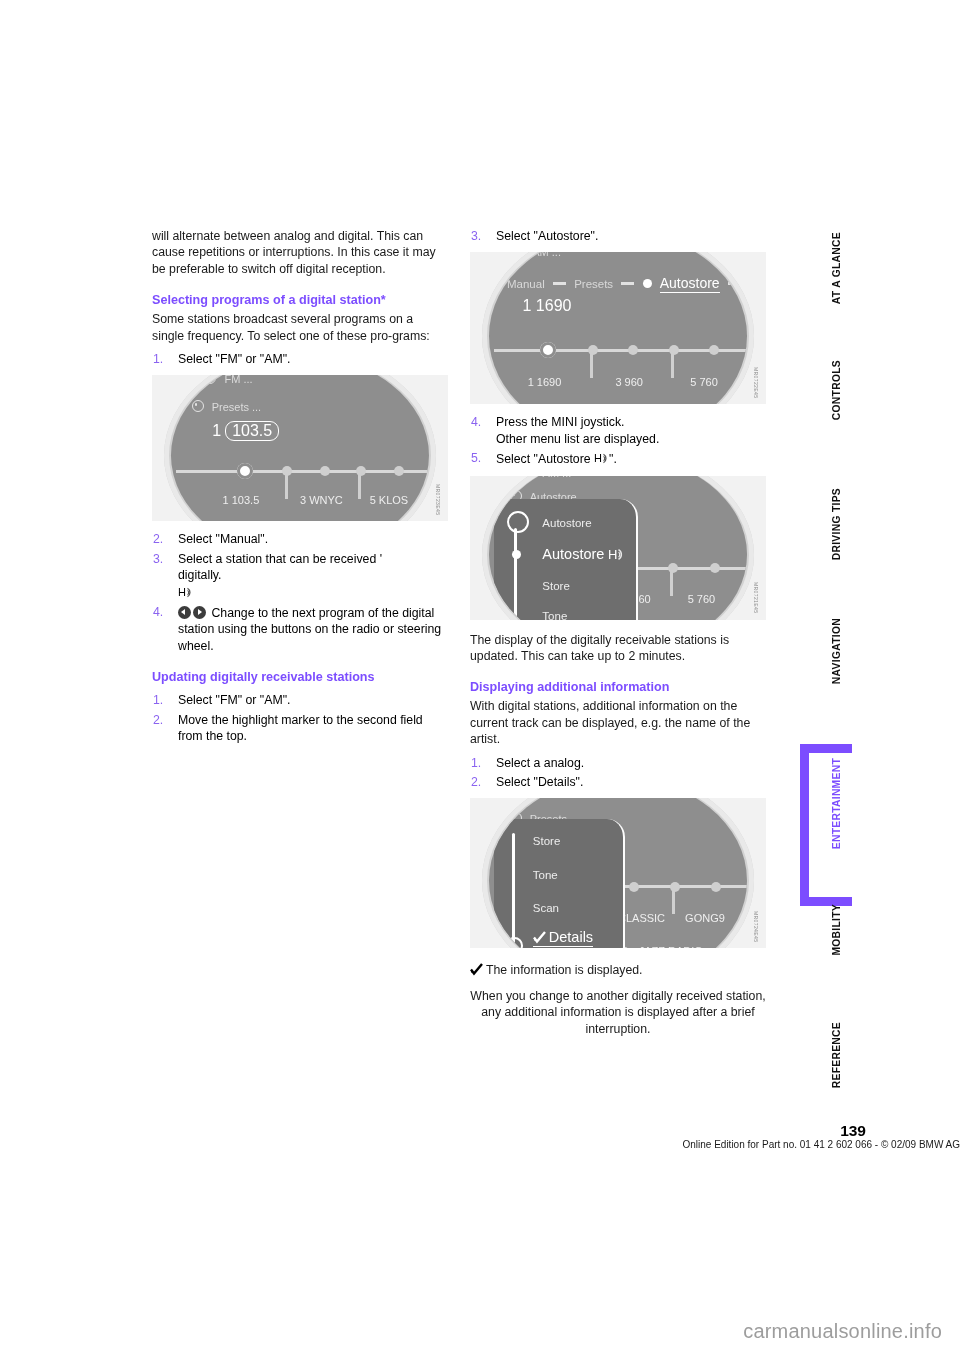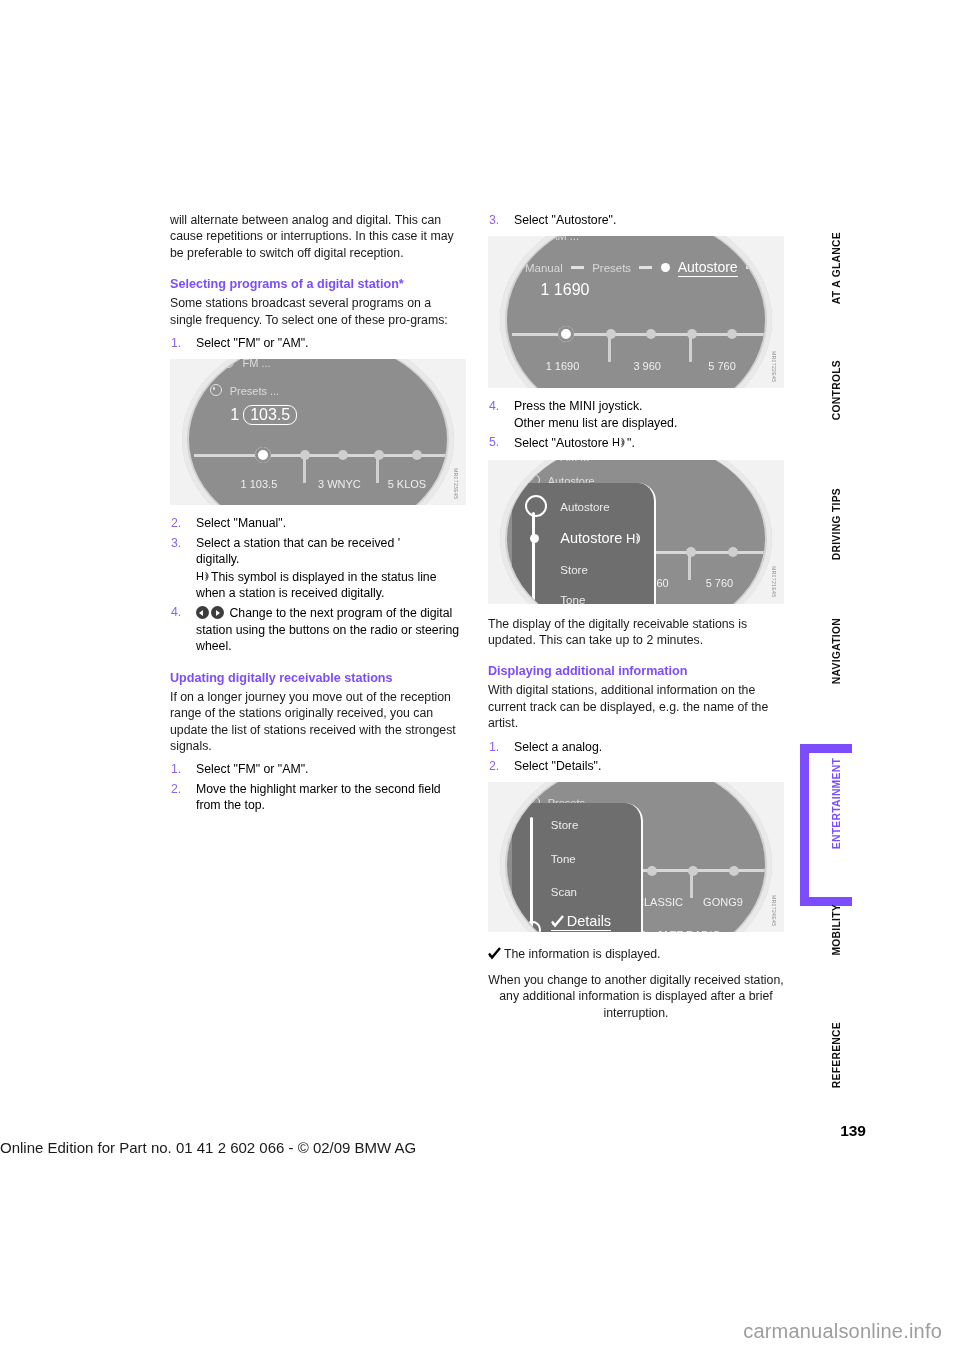--- a/index.html
+++ b/index.html
@@ -20,24 +20,23 @@
   #page {
     position: absolute;
     left: 0; top: 0;
     width: 960px; height: 1358px;
   }
 
   
   .col {
     position: absolute;
     width: 296px;
-    top: 212px;
+    top: 228px;
     font-size: 12.3px;
     line-height: 16.4px;
-    margin-left: 18px;
   }
   #col-left  { left: 152px; }
   #col-right { left: 470px; }
 
   p.body {
     margin: 0 0 0 0;
     font-size: 12.3px;
     line-height: 16.4px;
     color: #1a1a1a;
   }
@@ -387,22 +386,22 @@
     right: 94px;
     top: 1122px;
     font-size: 15.5px;
     font-weight: bold;
     color: #000;
   }
   #edition {
     position: absolute;
     left: 0; right: 0;
     top: 1139px;
-    text-align: left;
-    font-size: 15px;
+    text-align: right;
+    font-size: 10px;
     color: #1a1a1a;
   }
   #watermark {
     position: absolute;
     right: 18px;
     top: 1320px;
     font-size: 20px;
     color: #9d9d9d;
     letter-spacing: .2px;
   }
@@ -469,32 +468,31 @@
         <span>Select "Manual".</span>
       </li>
       <li>
         <span class="num">3.</span>
         <span>Select a station that can be received '</span>
         <span class="sub">digitally.</span>
         <span class="sub"><span class="hd-sym"><svg width="15" height="13" viewBox="0 0 15 13">
                 <text x="0" y="10" font-family="Liberation Sans, sans-serif" font-size="11" fill="#000">H</text>
                 <path d="M9.5 2.2 a5 5 0 0 1 0 8.6" stroke="#555" stroke-width="1.3" fill="none"></path>
                 <path d="M9.6 4.3 a3 3 0 0 1 0 4.6" stroke="#555" stroke-width="1.1" fill="none"></path>
-              </svg></span><span>This symbol is displayed in the status line when a station is received digitally.</span></span>
+              </svg></span></span>
       </li>
       <li>
         <span class="num">4.</span>
         <span class="arrow-btn left"></span><span class="arrow-btn right"></span>
         <span>Change to the next program of the digital station using the buttons on the radio or steering wheel.</span>
       </li>
     </ol>
 
     <h2 class="heading">Updating digitally receivable stations</h2>
 
-    <p class="body">If on a longer journey you move out of the reception range of the stations originally received, you can update the list of stations received with the strongest signals.</p>
 
     <ol class="steps">
       <li>
         <span class="num">1.</span>
         <span>Select "FM" or "AM".</span>
       </li>
       <li>
         <span class="num">2.</span>
         <span>Move the highlight marker to the second field from the top.</span>
       </li>

